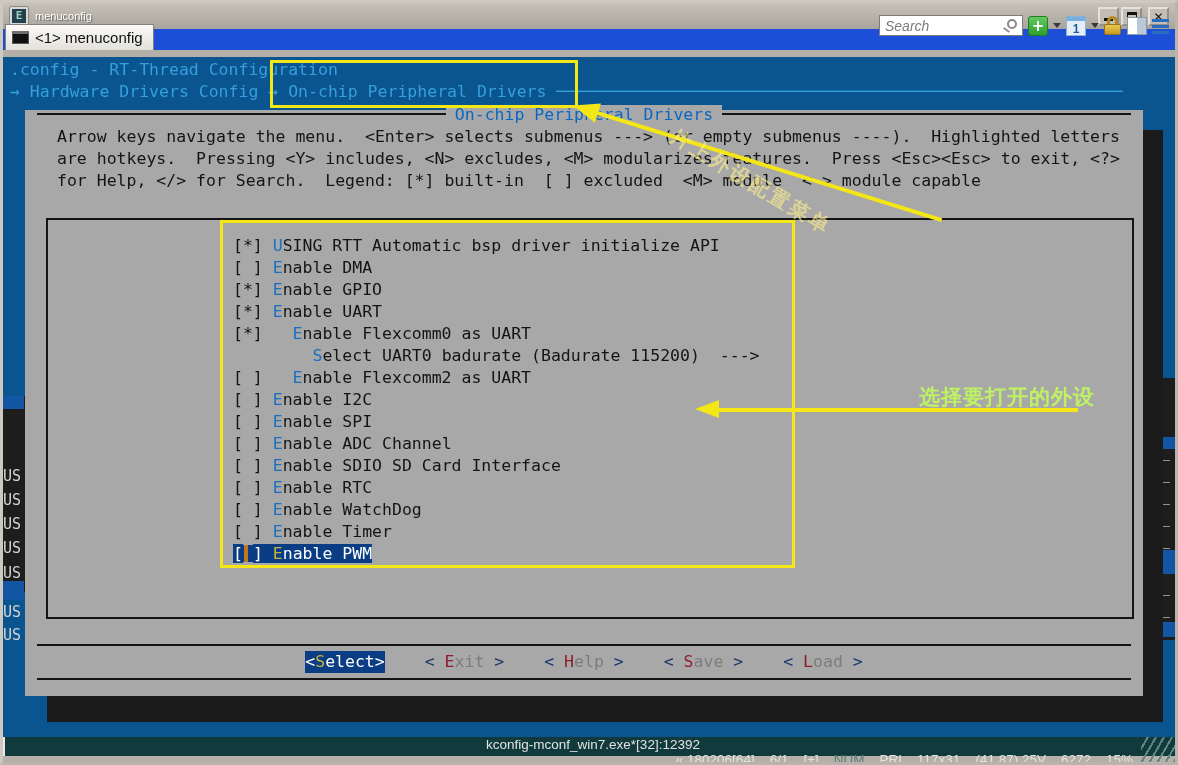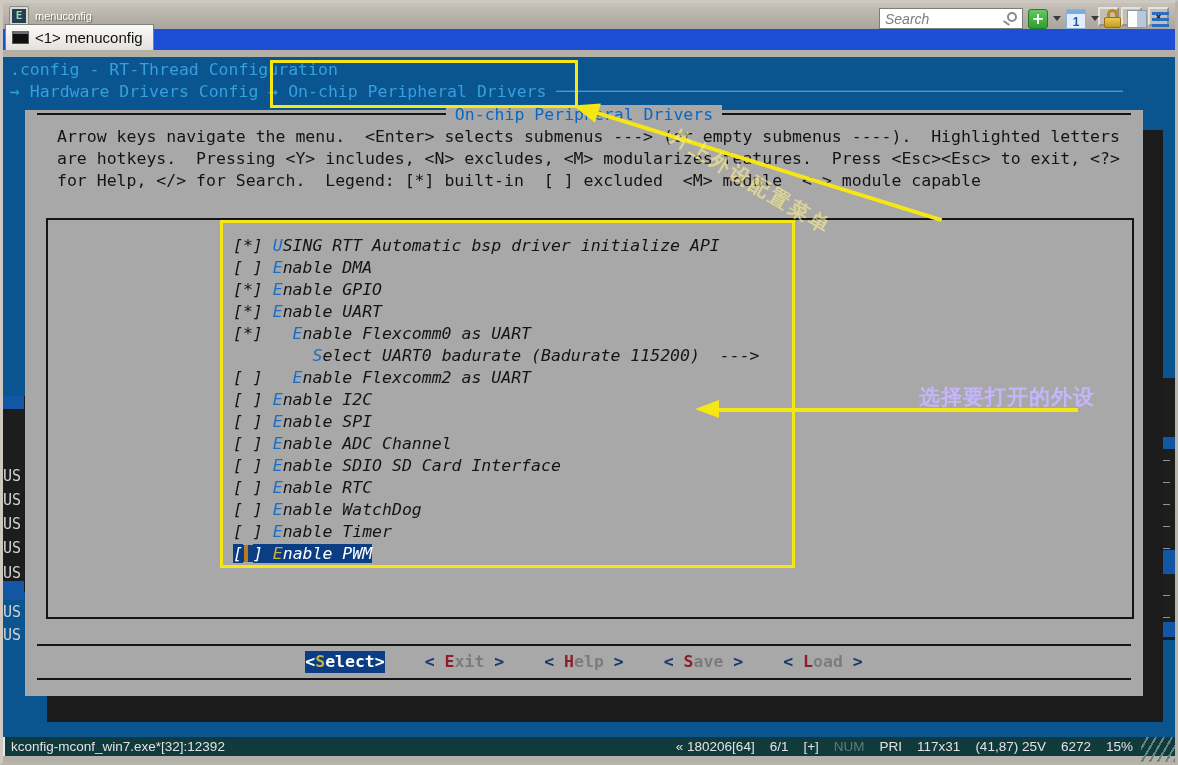--- a/index.html
+++ b/index.html
@@ -24,21 +24,21 @@
   .glyph-min { position:absolute; left:4px; bottom:3px; width:9px; height:3px; background:#111; }
   .glyph-max { position:absolute; left:4px; top:3px; width:10px; height:9px; border:1px solid #111; border-top-width:3px; }
   .glyph-close { position:absolute; inset:0; color:#111; font:bold 12px/16px "DejaVu Sans",sans-serif; text-align:center; }
 
   
   #tabbar { position:absolute; left:3px; top:29px; width:1172px; height:21px; background:#1d4ed8; display:flex; align-items:flex-end; }
   #tab-active { height:26px; margin-left:2px; background:linear-gradient(180deg,#fbfaf8,#e3e1db);
     border:1px solid #82807a; border-bottom:none; display:flex; align-items:center; padding:0 10px 0 6px; gap:6px; }
   #tab-icon { width:17px; height:13px; background:#101010; border:1px solid #555; border-top:3px solid #6e6e6e; }
   #tab-label { font-size:15px; color:#111; }
-  #toolbar { margin-left:auto; display:flex; align-items:center; gap:5px; padding:0 6px 21px 0; }
+  #toolbar { margin-left:auto; display:flex; align-items:center; gap:5px; padding:0 6px 14px 0; }
   #searchbox { width:144px; height:21px; background:#fff; border:1px solid #7d7d7d; position:relative; display:flex; align-items:center; }
   #search-ph { font-style:italic; color:#7c7c7c; font-size:14px; padding-left:5px; }
   .mag { position:absolute; right:5px; top:3px; width:10px; height:10px; border:2px solid #8a8a8a; border-radius:50%; }
   .mag::after { content:""; position:absolute; left:-6px; top:8px; width:7px; height:2px; background:#8a8a8a; transform:rotate(35deg); }
   .tbtn { cursor:pointer; }
   #btn-new { width:20px; height:20px; border-radius:3px; background:linear-gradient(180deg,#63c863,#2f9e2f);
     border:1px solid #1f7e1f; color:#fff; font:bold 15px/18px "DejaVu Sans",sans-serif; text-align:center; }
   .caret { width:0; height:0; border-left:4px solid transparent; border-right:4px solid transparent; border-top:5px solid #3a3a3a; }
   #btn-console { width:20px; height:20px; background:#e4eefa; border:1px solid #86b2dc; position:relative;
     color:#1c5ca0; font:bold 12px/24px "Liberation Sans",sans-serif; text-align:center; }
@@ -67,54 +67,54 @@
   
   #dlg-shadow { position:absolute; left:44px; top:73px; width:1116px; height:592px; background:#1b1b1b; z-index:2; }
 
   
   #dialog { position:absolute; left:22px; top:53px; width:1118px; height:586px; background:#a8a8a8; z-index:3; }
   #dlg-topline { position:absolute; left:12px; right:12px; top:3px; border-top:2px solid #141414; }
   #dlg-title { position:absolute; left:0; right:0; top:-6px; text-align:center; }
   #dlg-title span { background:#a8a8a8; padding:0 9px; color:#0a67c4; }
   .helpline { position:absolute; left:32px; color:#141414; }
   #listbox { position:absolute; left:21px; top:108px; width:1088px; height:401px; border:2px solid #141414; }
-  #menu-items { position:absolute; left:208px; top:125px; color:#141414;font-style:italic; }
+  #menu-items { position:absolute; left:208px; top:125px; color:#141414; }
   .mrow { height:22px; }
   .hot { color:#1a6fc4; }
   .mrow.selected .seltxt { background:#0b3d85; color:#fff; }
   .mrow.selected .hot { color:#c3b23c; background:#0b3d85; }
   .cursorcell { display:inline-block; width:10px; height:17px; vertical-align:-3px; background:#0b3d85; position:relative; }
   .cursorcell::after { content:""; position:absolute; left:1px; top:0; width:4px; height:17px; background:#c07820; }
   #btn-sep { position:absolute; left:12px; right:12px; top:534px; border-top:2px solid #141414; }
   #dlg-buttons { position:absolute; left:0; right:0; top:541px; display:flex; justify-content:center; gap:40px; color:#7c7c7c; }
-  .dbtn { cursor:pointer;font-weight:bold; }
+  .dbtn { cursor:pointer; }
   .dbtn .bracket { color:#19386e; }
   .dbtn .bhot { color:#8c1d2e; }
   .dbtn.active { background:#0b3d85; color:#fff; }
   .dbtn.active .bracket { color:#fff; }
   .dbtn.active .bhot { color:#c3b23c; }
   #dlg-bottomline { position:absolute; left:12px; right:12px; top:568px; border-top:2px solid #141414; }
 
   
   .anno { z-index:5; }
   #anno-box1 { position:absolute; left:267px; top:3px; width:308px; height:48px; border:3px solid #f5e616; }
   #anno-box2 { position:absolute; left:217px; top:163px; width:575px; height:348px; border:3px solid #f5e616; }
   #anno-diag { position:absolute; left:572px; top:49px; transform:rotate(17.3deg); transform-origin:0 0; }
   #anno-diag .shaft { position:absolute; left:18px; top:-2px; width:366px; height:4px; background:#f5e616; }
   #anno-diag .head { position:absolute; left:-2px; top:-10px; width:0; height:0; border:10px solid transparent; border-right:26px solid #f5e616; border-left:none; }
   #anno-harrow { position:absolute; left:694px; top:345px; }
   #anno-harrow .shaft { position:absolute; left:20px; top:6px; width:361px; height:4px; background:#f5e616; }
   #anno-harrow .head { position:absolute; left:-2px; top:-2px; width:0; height:0; border:9px solid transparent; border-right:24px solid #f5e616; border-left:none; }
-  #anno-note { position:absolute; left:916px; top:326px; color:#c4b5fd; font-size:21px; font-weight:bold; letter-spacing:1px; font-family:Liberation Mono, monospace; }
+  #anno-note { position:absolute; left:916px; top:326px; color:#bef264; font-size:21px; font-weight:bold; letter-spacing:1px; font-family:Liberation Mono, monospace; }
   #anno-diag-text { position:absolute; left:676px; top:66px; transform:rotate(31deg); transform-origin:0 0;
     color:rgba(255,241,140,0.6); font-size:20px; font-weight:bold; letter-spacing:3px; font-family:"DejaVu Sans",sans-serif; }
 
   
   #statusbar { position:absolute; left:3px; top:737px; width:1172px; height:19px; background:#113a3c;
-    display:flex; align-items:center; color:#e2e2e2; font-size:13.5px; border-left:2px solid #e8e8e8; }
+    display:flex; align-items:center; color:#e2e2e2; font-size:13.5px; border-left:2px solid #e8e8e8;flex-direction:column; }
   #status-left { padding-left:6px; }
   #status-right { margin-left:auto; display:flex; gap:15px; padding-right:42px; }
   .sitem.dim { color:#5d7d78; }
   #grip { position:absolute; right:0; top:0; width:34px; height:25px;
     background:repeating-linear-gradient(120deg, transparent 0 5px, #5d8582 5px 7px); }
 </style>
 </head>
 <body>
 
 <div id="screen">

